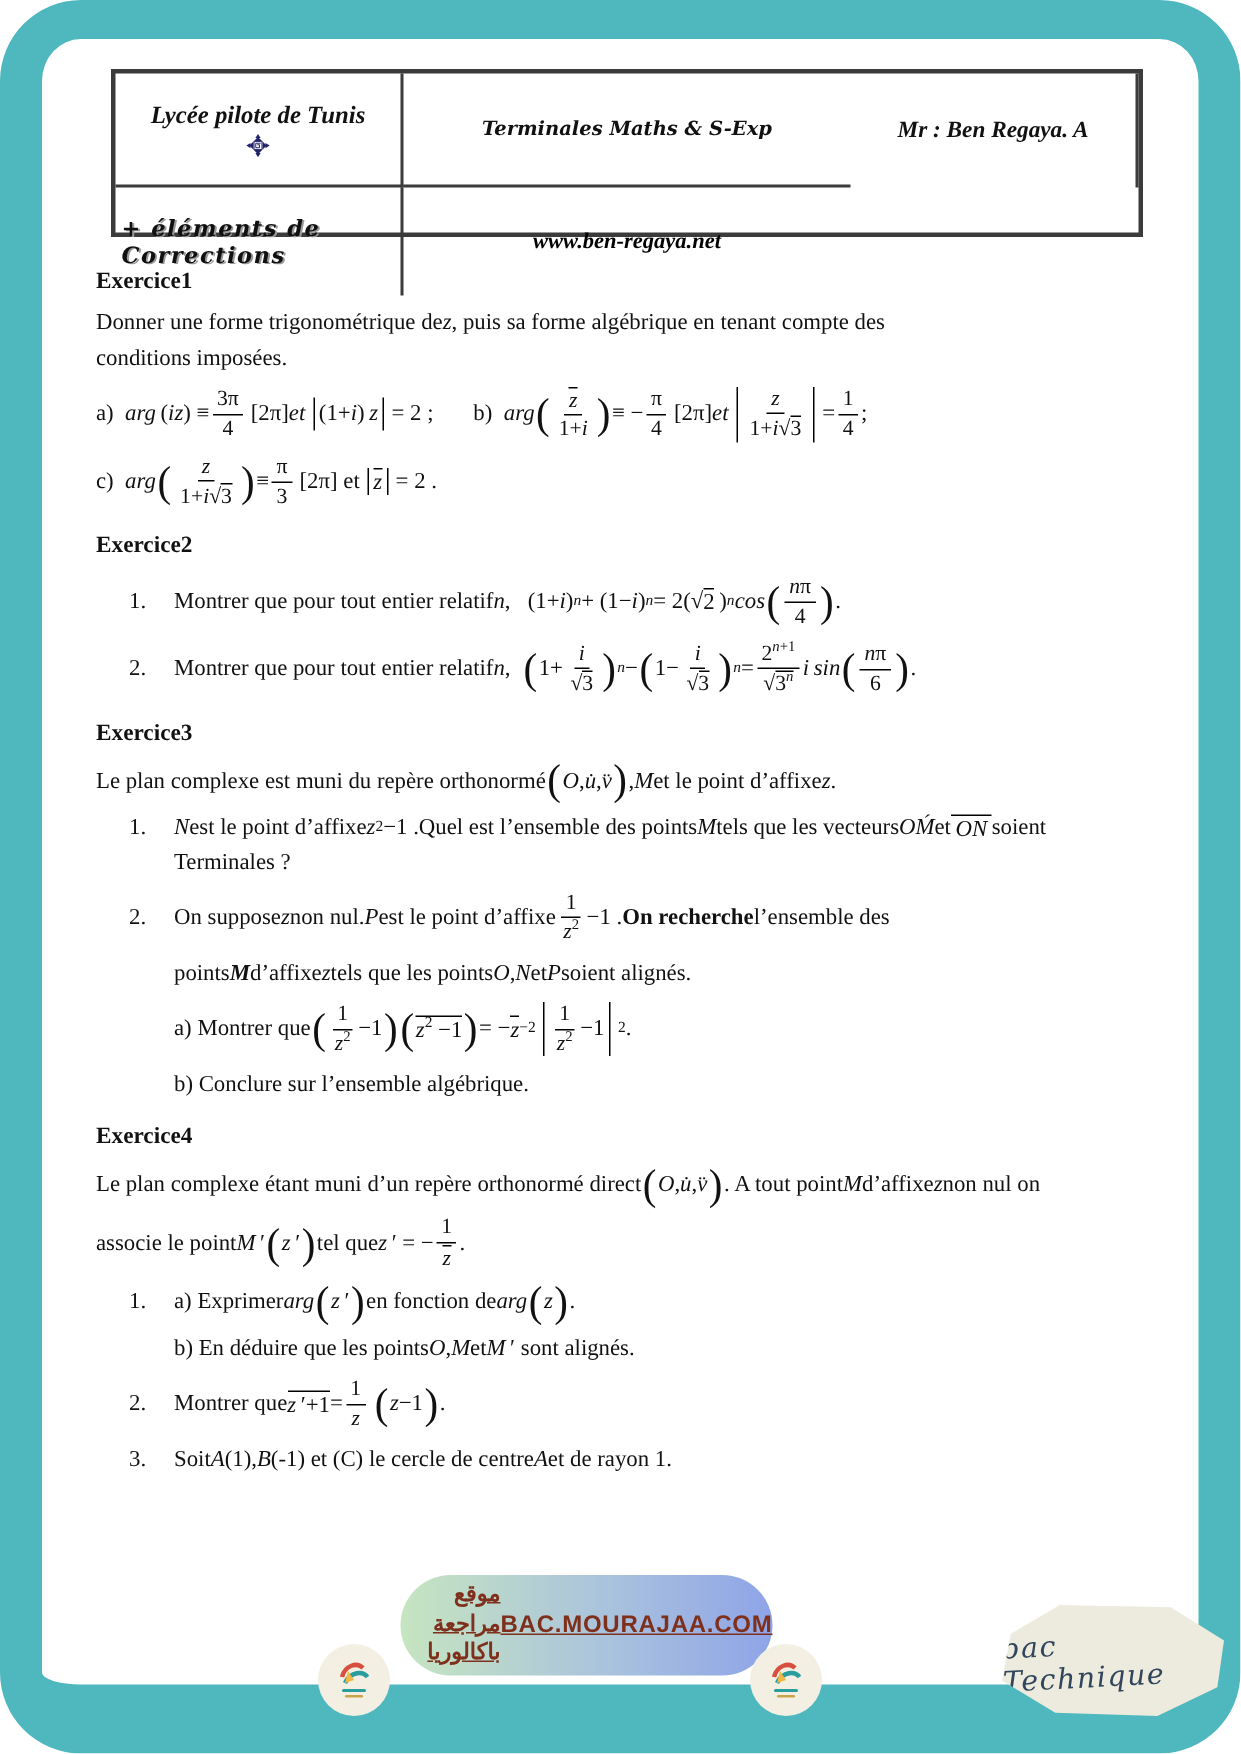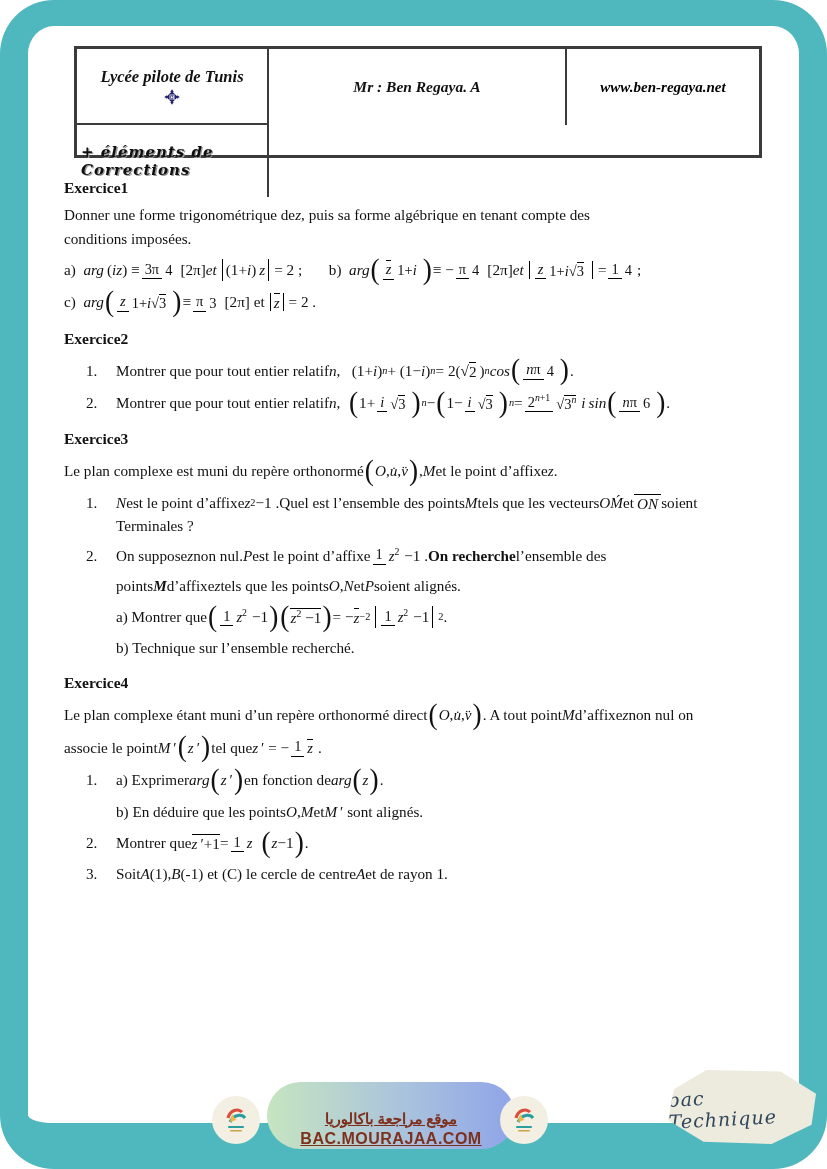--- a/index.html
+++ b/index.html
@@ -54,38 +54,38 @@
   }
   .ex-title{font-weight:bold;font-size:15.5px;margin:13px 0 5px;}
   .row{margin:1px 0;display:flex;align-items:center;}
   .row.math{margin:8px 0;}
   .row.ind1{margin-left:22px;}
   .row.ind2{margin-left:52px;}
   .marker{width:30px;flex:0 0 30px;}
   .ltext{display:inline-flex;align-items:center;flex-wrap:wrap;}
   .it{font-style:italic;}
   
-  .frac{display:inline-flex;flex-direction:row;align-items:center;
+  .frac{display:inline-flex;flex-direction:column;align-items:center;
     vertical-align:middle;text-align:center;font-size:0.95em;margin:0 2px;line-height:1.15;}
   .frac .num{border-bottom:1.3px solid #000;padding:0 3px 1px;display:block;}
   .frac .den{padding:1px 3px 0;display:block;}
   .ovl{display:inline-block;border-top:1.3px solid #000;padding-top:1px;line-height:1.05;}
   sup{font-size:0.68em;line-height:0;}
   .bigp{display:inline-flex;align-items:center;vertical-align:middle;margin:0 1px;}
   .bigp > .par{font-size:1.8em;font-weight:200;line-height:0.9;font-style:normal;transform:scaleY(1.05);}
   .bigp > .pc{display:inline-flex;align-items:center;padding:0 1px;}
   .absv{display:inline-flex;align-items:stretch;vertical-align:middle;margin:0 2px;}
   .absv > .vbar{border-left:1.3px solid #000;margin:0 3px;}
   .absv > .pc{display:inline-flex;align-items:center;}
   
   .pill{
-    position:absolute;left:267px;top:1082px;width:248px;height:67px;z-index:3;
+    position:absolute;left:267px;top:1050px;width:248px;height:67px;z-index:3;
     border-radius:34px;
     background:linear-gradient(90deg,#c6e5c0 0%,#aac3dd 55%,#8fa4e8 100%);
-    display:flex;flex-direction:column;align-items:center;justify-content:flex-end;
+    display:flex;flex-direction:row;align-items:center;justify-content:flex-end;
   }
   .pill .ar{direction:rtl;font-size:15px;font-weight:bold;color:#7e301c;
     text-decoration:underline;line-height:1.3;}
   .pill .site{font-family:"Liberation Sans",sans-serif;font-size:16px;font-weight:bold;
     color:#7e301c;text-decoration:underline;letter-spacing:0.5px;line-height:1.25;}
   .logo-circle{
     position:absolute;width:48px;height:48px;border-radius:50%;
     background:#f3efe2;z-index:3;display:flex;align-items:center;justify-content:center;
   }
   .logo-circle.left{left:212px;top:1096px;}
@@ -113,28 +113,31 @@
       <polygon points="32,1 25,12 39,12" fill="#22226b"></polygon>
       <polygon points="32,63 25,52 39,52" fill="#22226b"></polygon>
       <polygon points="1,32 12,25 12,39" fill="#22226b"></polygon>
       <polygon points="63,32 52,25 52,39" fill="#22226b"></polygon>
       <polygon points="32,9 55,32 32,55 9,32" fill="#22226b"></polygon>
       <rect x="20" y="20" width="24" height="24" fill="#ffffff"></rect>
       <rect x="21.5" y="21.5" width="21" height="21" fill="none" stroke="#22226b" stroke-width="2.4"></rect>
       <path d="M39 26 H26 V38 H36 V30 H30" fill="none" stroke="#22226b" stroke-width="2.6"></path>
     </svg>
   </div>
+  <div class="hdr-cell last">
+    <span class="level">Terminales Maths &amp; S-Exp</span>
+  </div>
   <div class="hdr-cell bottom">
     <span class="teacher">Mr : Ben Regaya. A</span>
   </div>
+  <div class="hdr-cell bottom">
+    <span class="doc-subtitle">+ éléments de Corrections</span>
+  </div>
   <div class="hdr-cell bottom last">
     <span class="website">www.ben-regaya.net</span>
-  </div>
-  <div class="hdr-cell bottom">
-    <span class="doc-subtitle">+ éléments de Corrections</span>
   </div>
 </div>
 
 <div class="content">
     <div class="ex-title">Exercice1</div>
     <div class="row ind0">
       <span class="ltext">Donner une forme trigonométrique de <span class="it">z</span>, puis sa forme algébrique en tenant compte des</span>
     </div>
     <div class="row ind0">
       <span class="ltext">conditions imposées.</span>
@@ -280,21 +283,21 @@
         </span> = −<span class="ovl"><span class="it">z</span></span><sup>−2</sup><span class="absv">
           <span class="vbar"></span>
           <span class="pc"><span class="frac">
               <span class="num">1</span>
               <span class="den"><span class="it">z</span><sup>2</sup></span>
             </span> −1</span>
           <span class="vbar"></span>
         </span><sup>2</sup> .</span>
     </div>
     <div class="row ind2">
-      <span class="ltext">b) Technique sur l’ensemble recherché.</span>
+      <span class="ltext">b) Conclure sur l’ensemble algébrique.</span>
     </div>
     <div class="ex-title">Exercice4</div>
     <div class="row ind0 math">
       <span class="ltext">Le plan complexe étant muni d’un repère orthonormé direct  <span class="bigp">
           <span class="par">(</span>
           <span class="pc"><span class="it">O</span>,<span class="it">u̇</span>,<span class="it">v̈</span></span>
           <span class="par">)</span>
         </span>. A tout point <span class="it">M</span> d’affixe <span class="it">z</span> non nul on</span>
     </div>
     <div class="row ind0 math">

